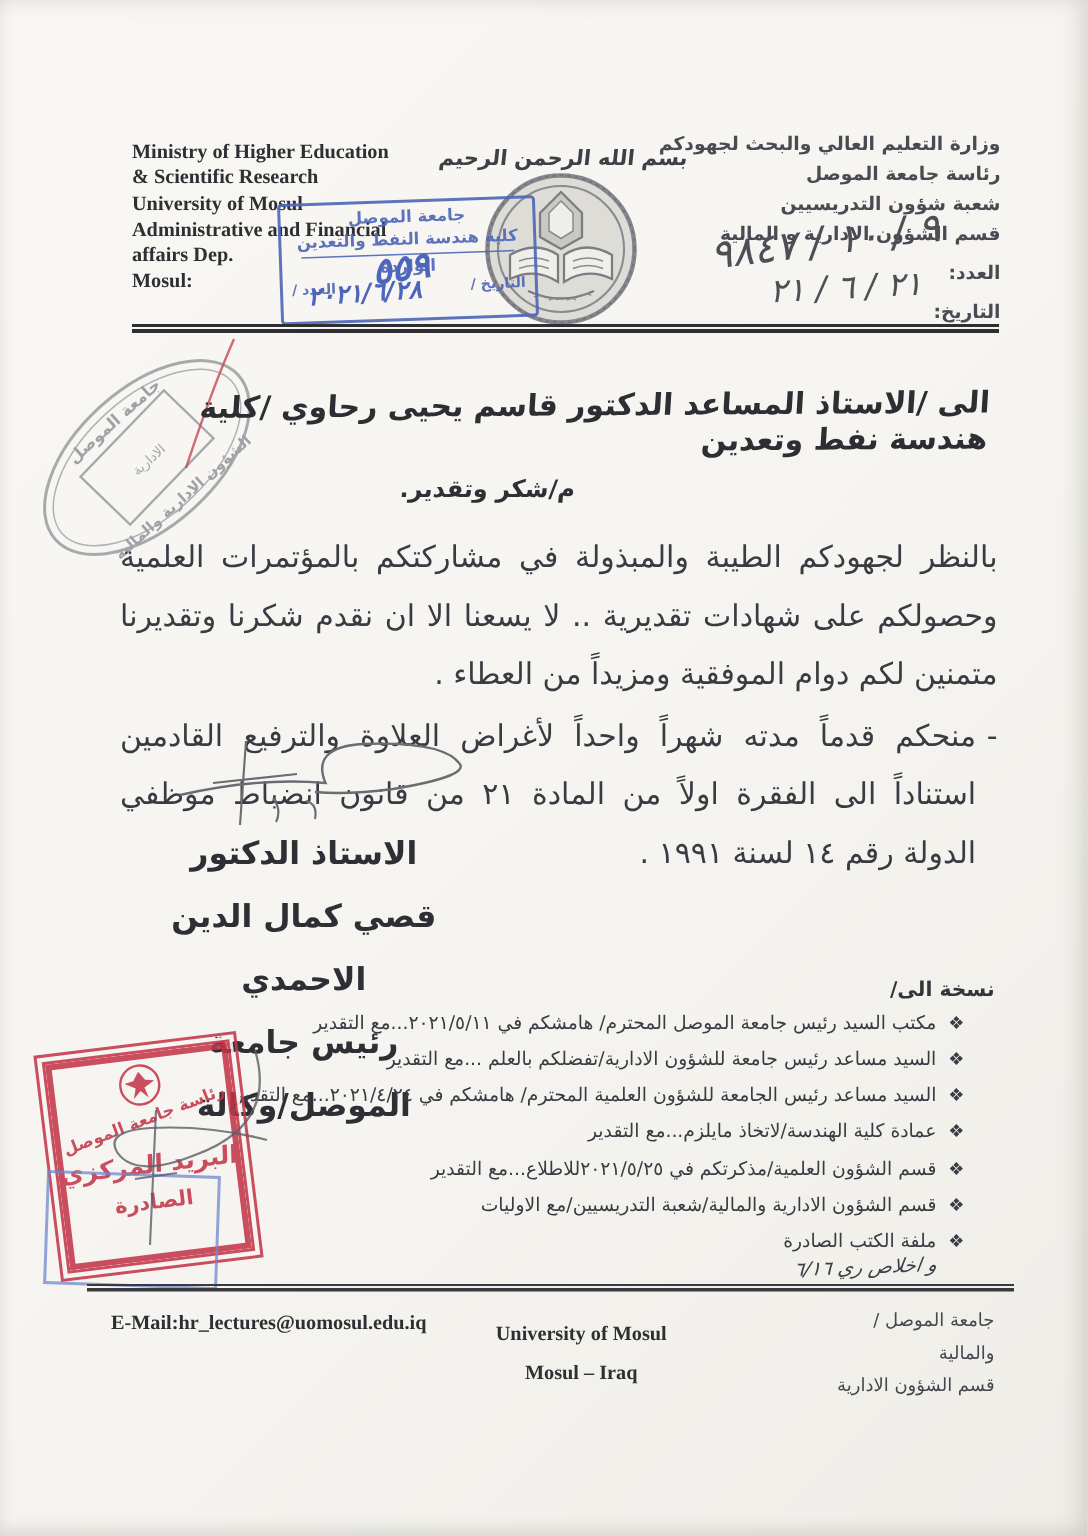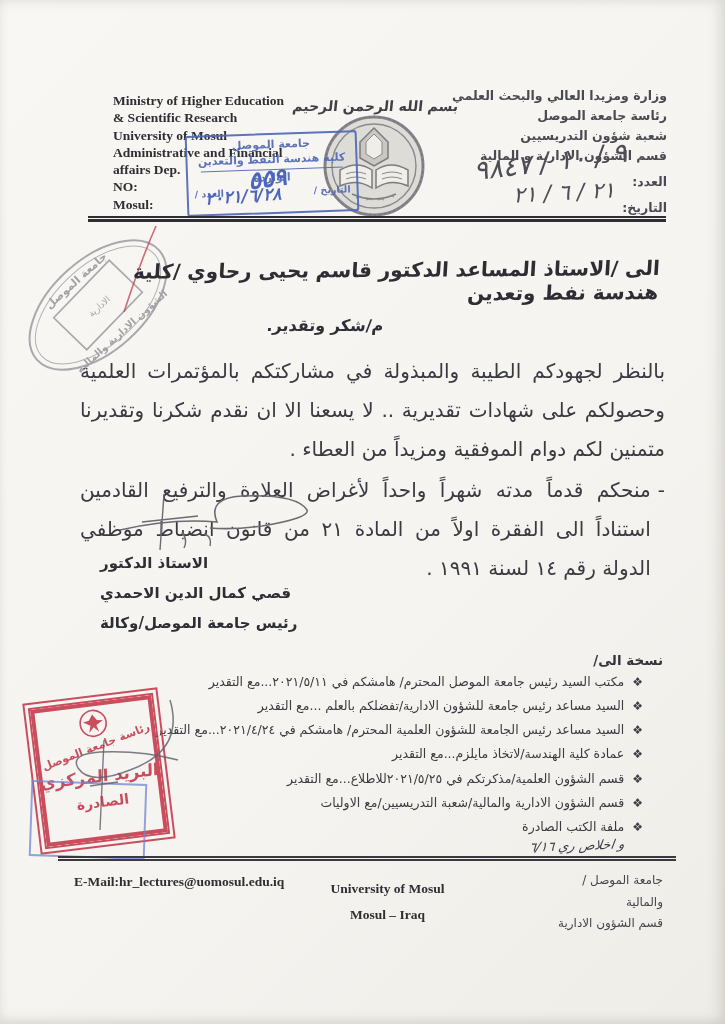--- a/index.html
+++ b/index.html
@@ -4,21 +4,21 @@
 <style>
   html,body{margin:0;padding:0;background:#e9e7e3;}
   .page{
     position:relative;width:725px;height:1024px;margin:0 auto;overflow:hidden;
     background:linear-gradient(135deg,#f8f7f4 0%,#f5f4f0 55%,#efede8 100%);
     box-shadow:inset -6px 0 14px rgba(120,115,105,.18), inset 0 -4px 10px rgba(120,115,105,.10);
     font-family:"DejaVu Sans",sans-serif;color:#3a3a40;
   }
   .en{font-family:"Liberation Serif",serif;}
   
-  .hdr-left{position:absolute;left:88px;top:92px;width:225px;font-weight:bold;font-size:13.5px;line-height:1.28;color:#2e2e33;margin-left:25px;}
+  .hdr-left{position:absolute;left:88px;top:92px;width:225px;font-weight:bold;font-size:13.5px;line-height:1.28;color:#2e2e33;}
   .hdr-right{position:absolute;right:58px;top:86px;width:230px;direction:rtl;text-align:right;font-weight:bold;font-size:12.5px;line-height:1.6;color:#4a4a52;}
   .hdr-right .lbl-row{margin-top:6px;}
   .bismillah{position:absolute;left:288px;top:98px;width:175px;text-align:center;font-weight:bold;font-size:14px;color:#3f3f46;transform:skewX(-6deg);}
   .emblem{position:absolute;left:322px;top:114px;}
   .hand{color:#4e4e56;font-style:italic;letter-spacing:2px;}
   .hand-no{position:absolute;right:98px;top:146px;font-size:27px;transform:rotate(-7deg);}
   .hand-date{position:absolute;right:110px;top:180px;font-size:22px;transform:rotate(-3deg);}
   
   .stamp-in{
     position:absolute;left:186px;top:133px;width:168px;height:74px;direction:rtl;
@@ -38,22 +38,22 @@
   .to-line{position:absolute;right:66px;top:258px;width:580px;direction:rtl;text-align:right;
     font-size:20px;font-weight:bold;color:#2d2d33;transform:skewX(-4deg) rotate(-.4deg);}
   .subject{position:absolute;left:225px;top:316px;width:200px;text-align:center;direction:rtl;
     font-size:16px;font-weight:bold;color:#2f2f36;transform:skewX(-4deg);}
   .body-text{position:absolute;right:60px;top:352px;width:585px;direction:rtl;text-align:justify;
     font-size:20px;line-height:1.95;color:#3a3a42;}
   .body-text .dash-item{display:flex;gap:7px;margin-top:2px;}
   .body-text .dash{flex:0 0 auto;}
   
   .sig-scribble{position:absolute;left:112px;top:488px;}
-  .sig-block{position:absolute;left:100px;top:548px;width:205px;direction:rtl;text-align:left;
-    font-weight:bold;font-size:15px;line-height:2.0;color:#2e2e35;}
+  .sig-block{position:absolute;left:100px;top:548px;width:205px;direction:rtl;text-align:center;
+    font-weight:bold;font-size:21px;line-height:2.0;color:#2e2e35;}
   
   .cc-head{position:absolute;right:62px;top:652px;direction:rtl;font-weight:bold;font-size:13.5px;color:#34343b;}
   .cc-list{position:absolute;right:82px;top:673px;width:512px;direction:rtl;list-style:none;margin:0;padding:0;
     font-size:12.5px;line-height:1.45;color:#3a3a42;}
   .cc-list li{display:flex;gap:8px;margin-bottom:6px;}
   .cc-list .blt{flex:0 0 auto;color:#3c3c44;font-size:12px;transform:translateY(1px);}
   
   .stamp-out{position:absolute;left:36px;top:700px;width:122px;height:138px;transform:rotate(-7deg);
     border:2px solid #c5374a;box-shadow:0 0 0 2px #f7f6f2,0 0 0 4px #c5374a inset;outline:2px solid #c5374a;outline-offset:3px;
     color:#c5374a;text-align:center;direction:rtl;opacity:.88;background:rgba(255,255,255,.0);}
@@ -74,21 +74,20 @@
 <body>
 
 <div class="page">
 
   <div class="hdr-left en">
     <div>Ministry of Higher Education</div>
     <div>&amp; Scientific Research</div>
     <div>University of Mosul</div>
     <div>Administrative and Financial</div>
     <div>affairs Dep.</div>
-    <div>NO:</div>
     <div>Mosul:</div>
   </div>
 
   <div class="bismillah">بسم الله الرحمن الرحيم</div>
 
   <div class="emblem">
     <svg width="104" height="104" viewBox="0 0 104 104">
       <circle cx="52" cy="52" r="49" fill="#dddcd7" stroke="#85858b" stroke-width="3"></circle>
       <circle cx="52" cy="52" r="42" fill="none" stroke="#8a8a90" stroke-width="1.4"></circle>
       <circle cx="52" cy="52" r="49" fill="none" stroke="#6f6f75" stroke-width="1" stroke-dasharray="2 3"></circle>
@@ -109,21 +108,21 @@
     <div>الواردة</div>
     <div class="flds">
       <span>التاريخ /</span>
       <span>العدد /</span>
     </div>
   </div>
   <div class="stamp-in-no">٥٥٩</div>
   <div class="stamp-in-date">٢٠٢١/٦/٢٨</div>
 
   <div class="hdr-right">
-    <div>وزارة ومزيدا العالي والبحث العلمي</div>
+    <div>وزارة التعليم العالي والبحث لجهودكم</div>
     <div>رئاسة جامعة الموصل</div>
     <div>شعبة شؤون التدريسيين</div>
     <div>قسم الشؤون الادارية و المالية</div>
     <div class="lbl-row">العدد:</div>
     <div class="lbl-row">التاريخ:</div>
   </div>
   <div class="hand hand-no">٩ / ١٠ / ٩٨٤٧</div>
   <div class="hand hand-date">٢١ / ٦ / ٢١</div>
 
   <div class="rule-top"></div>

